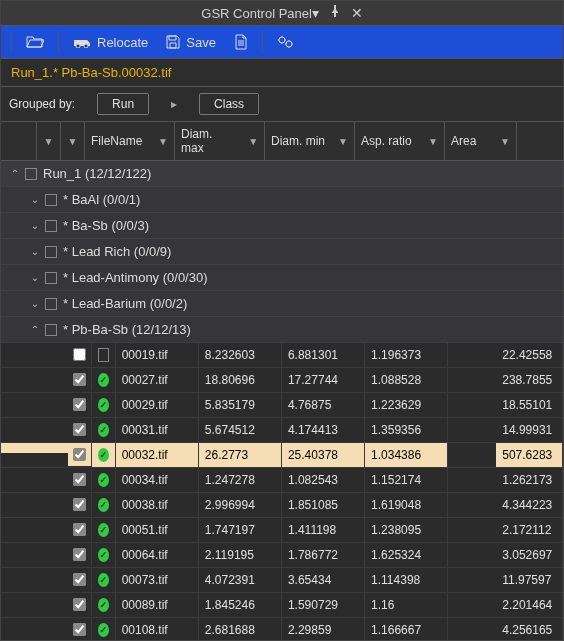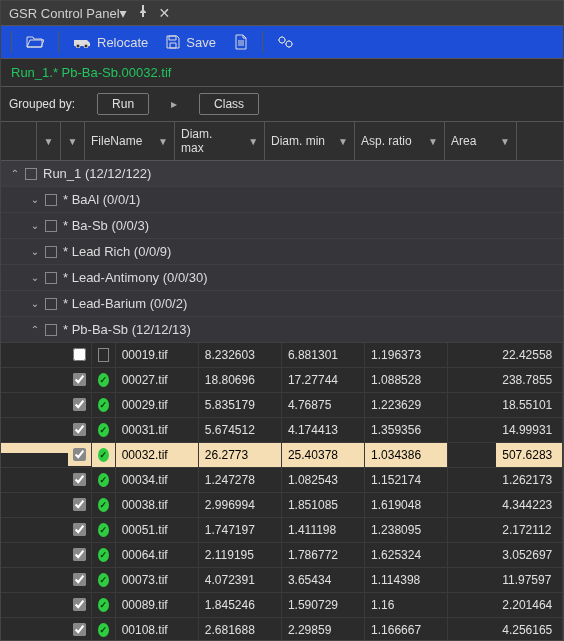--- a/index.html
+++ b/index.html
@@ -1,25 +1,25 @@
 <!DOCTYPE html>
 <html><head>
   <meta charset="utf-8">
   <style>
     * { margin: 0; padding: 0; box-sizing: border-box; font-family: "Segoe UI", Arial, sans-serif; }
     body { background: #2d2d2d; color: #e0e0e0; font-size: 12px; width: 564px; height: 641px; overflow: hidden; }
     .window { display: flex; flex-direction: column; height: 100%; border: 1px solid #444; }
-    .titlebar { display: flex; align-items: center; justify-content: flex-start; padding: 4px 8px; background: #3a3a3a; border-bottom: 1px solid #555; }
+    .titlebar { display: flex; align-items: center; justify-content: center; padding: 4px 8px; background: #3a3a3a; border-bottom: 1px solid #555; }
     .titlebar-txt { font-size: 13px; color: #cfcfcf; }
     .titlebar-icons { display: flex; gap: 10px; color: #cfcfcf; font-size: 14px; }
     .titlebar-icons span { cursor: pointer; }
     .toolbar { display: flex; align-items: center; gap: 2px; padding: 4px 6px; background: #1d4ed8; border-bottom: 1px solid #555; }
     .tbtn { display: inline-flex; align-items: center; gap: 6px; padding: 4px 8px; color: #ddd; cursor: pointer; border-radius: 2px; font-size: 13px; }
     .tsep { width: 1px; height: 22px; background: #555; margin: 0 4px; }
-    .pathbar { padding: 6px 10px; border-bottom: 1px solid #555; color: #22c55e; font-size: 13px; }
+    .pathbar { padding: 6px 10px; border-bottom: 1px solid #555; color: #eab308; font-size: 13px; }
     .groupbar { display: flex; align-items: center; gap: 22px; padding: 6px 8px; border-bottom: 1px solid #555; }
     .chip { border: 1px solid #777; padding: 3px 14px; border-radius: 2px; cursor: pointer; display: inline-flex; align-items: center; gap: 6px; font-size: 12px; }
     .headers { display: flex; background: #2f2f2f; border-bottom: 1px solid #555; }
     .hcell { border-right: 1px solid #555; padding: 5px 6px; display: flex; align-items: center; justify-content: space-between; gap: 4px; font-size: 12px; color: #ddd; }
     .hcell .fn { font-size: 10px; color: #aaa; cursor: pointer; }
     .col-spacer { width: 36px; }
     .col-a { width: 24px; justify-content: center; }
     .col-b { width: 24px; justify-content: center; }
     .col-fname { width: 90px; }
     .col-dmax { width: 90px; gap: 36px; }

